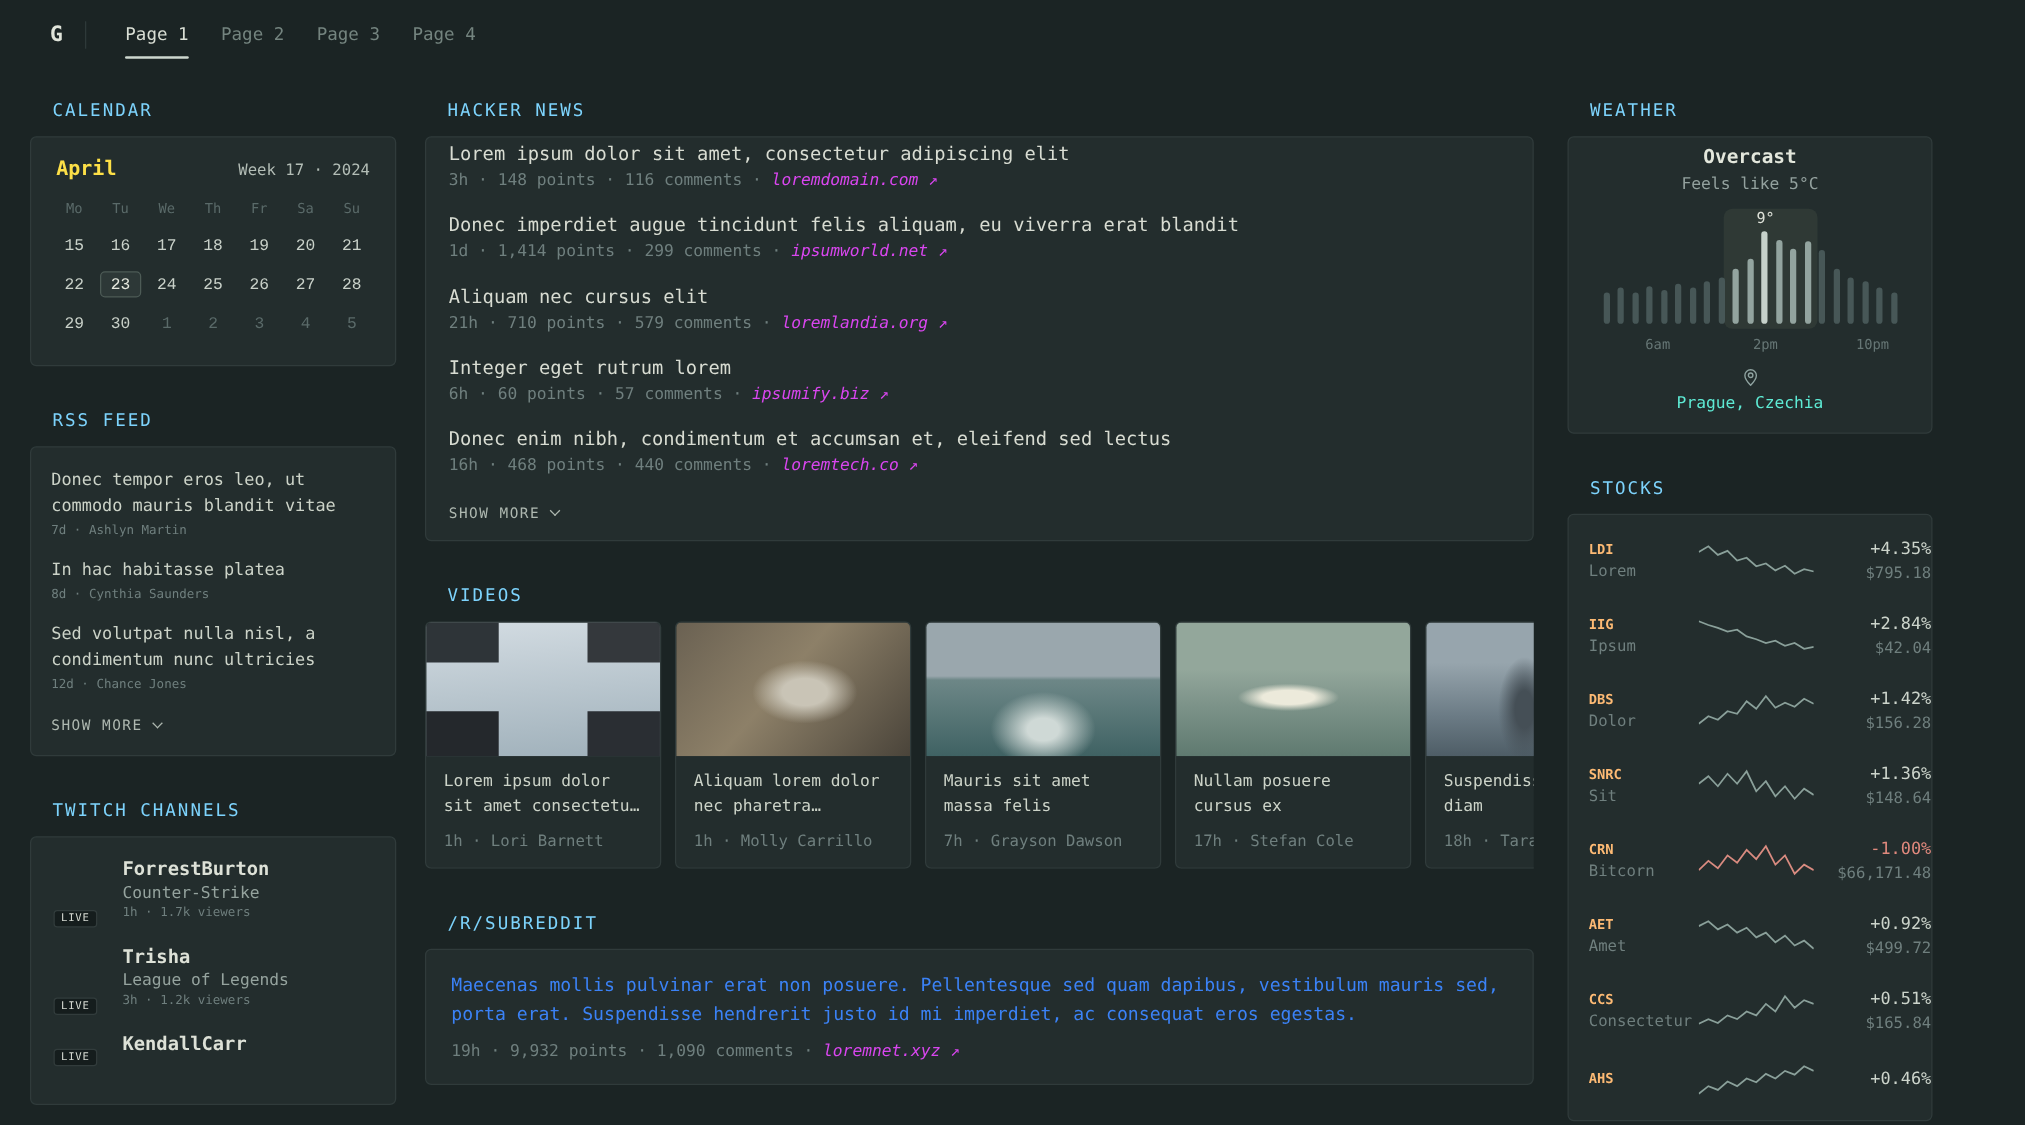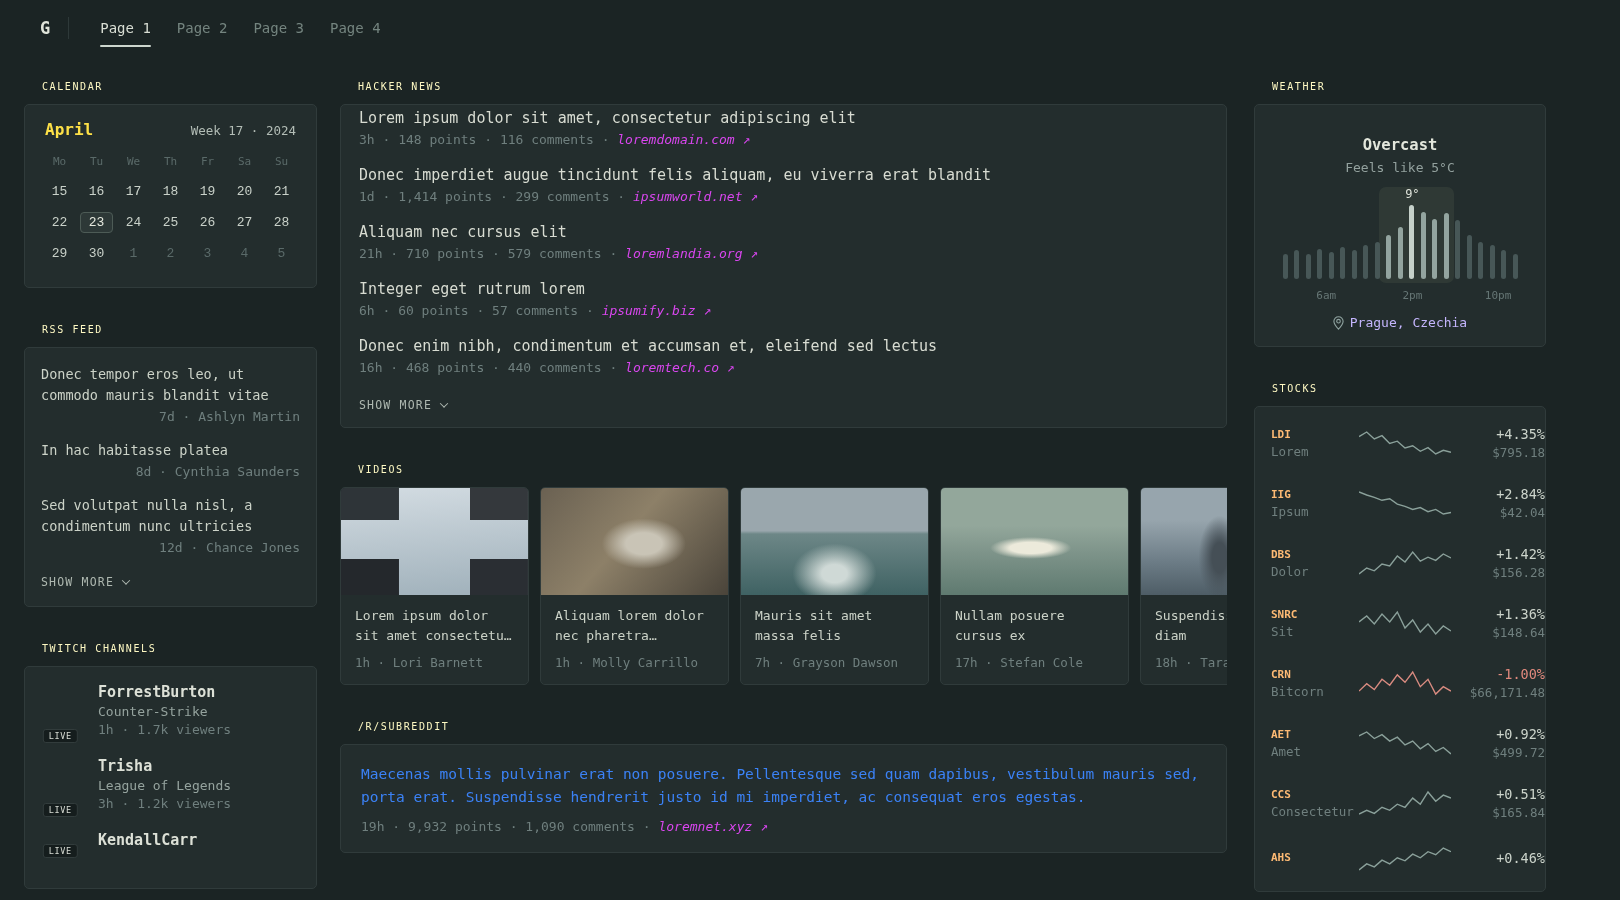--- a/index.html
+++ b/index.html
@@ -19,41 +19,41 @@
   .tab { position:relative; display:flex; align-items:center; padding:0 13px; font-size:14px; color:#74847f; }
   .tab.active { color:#d9ded4; }
   .tab.active::after { content:""; position:absolute; left:13px; right:13px; bottom:9px; height:2px; background:#cdd6ce; border-radius:1px; }
 
   
   main { display:flex; padding:25px 0 0 24px; }
   .col-left  { width:293px; margin-right:23px; flex-shrink:0; }
   .col-mid   { width:887px; margin-right:27px; flex-shrink:0; }
   .col-right { width:292px; flex-shrink:0; }
 
-  h2.sec { font-size:10px; font-weight:500; letter-spacing:1.6px; color:#fef9c3; margin:0 0 12px 18px; }
+  h2.sec { font-size:14px; font-weight:500; letter-spacing:1.6px; color:#7dd3fc; margin:0 0 12px 18px; }
   section { margin-bottom:36px; }
   .card { background:#232d2d; border:1px solid #303b3b; border-radius:5px; }
 
   
   .cal-card { padding:15px 16px 18px; }
   .cal-head { display:flex; justify-content:space-between; align-items:baseline; padding:0 4px; }
   .cal-month { font-size:16px; font-weight:600; color:#fde047; }
   .cal-week { font-size:12.5px; color:#b3bdb6; }
   .cal-grid { display:grid; grid-template-columns:repeat(7,1fr); text-align:center; }
   .cal-wd { margin-top:16px; font-size:11px; color:#5a6a69; }
   .cal-days { margin-top:8px; }
   .cal-cell { height:31px; display:flex; align-items:center; justify-content:center; font-size:13px; color:#c9d1c9;font-family:Liberation Mono, monospace; }
   .cal-cell.muted { color:#5a6a69; }
   .cal-cell.selected span { background:#2d3837; border:1px solid #4d5b56; border-radius:4px; padding:2px 8px; color:#e6e9df; }
 
   
   .rss-card { padding:16px; }
   .rss-item { margin-bottom:16px; }
   .rss-title { font-size:13.5px; color:#ccd3c8; line-height:1.55; display:block; }
-  .meta { font-size:13px; color:#6f7f7e; margin-top:3px;text-align:right; }
+  .meta { font-size:10px; color:#6f7f7e; margin-top:3px; }
   .show-more { display:inline-flex; align-items:center; font-size:11.5px; letter-spacing:1.2px; color:#aeb8b0; margin-top:4px; }
   .chev { display:inline-block; width:6px; height:6px; border-right:1.5px solid #aeb8b0; border-bottom:1.5px solid #aeb8b0; transform:rotate(45deg) translate(-1px,-1px); margin-left:9px; }
 
   
   .tw-card { padding:16px; }
   .tw-row { display:flex; gap:15px; margin-bottom:20px; }
   .avatar-wrap { position:relative; flex-shrink:0; width:42px; }
   .avatar { width:42px; height:42px; border-radius:50%; }
   .avatar-1 { background:radial-gradient(circle at 50% 38%, #6b7573 0 30%, #2c3434 78%); }
   .avatar-2 { background:radial-gradient(circle at 50% 38%, #8a8d86 0 26%, #3a4140 72%); }
@@ -95,33 +95,33 @@
   .v-title { font-size:13px; color:#ccd3c8; line-height:1.55; display:block; }
   .video-card.partial .v-title { max-width:96px; }
   .v-meta { font-size:12.5px; color:#6f7f7e; margin-top:9px; }
 
   
   .sr-card { padding:18px 20px; }
   .sr-title { font-size:14.5px; color:#3b82f6; line-height:1.6; display:block; }
   .sr-meta { font-size:13px; color:#6f7f7e; margin-top:9px; }
 
   
-  .w-card { padding:31px 16px 16px; text-align:center; }
+  .w-card { padding:6px 16px 16px; text-align:center; }
   .w-cond { font-size:15.5px; font-weight:600; color:#e3e7dc; }
   .w-feels { font-size:13px; color:#93a19e; margin-top:6px; }
   .w-chart { position:relative; height:84px; margin-top:20px; display:flex; align-items:flex-end; justify-content:center; gap:6.5px; }
   .w-band { position:absolute; left:42%; width:29%; top:-8px; bottom:-4px; background:rgba(214,222,170,0.07); border-radius:7px; }
   .wbar { position:relative; width:5px; border-radius:2.5px; background:#475757; }
   .wbar.in-band { background:#93a49f; }
   .wbar.peak { background:#c6d1ca; }
   .w-peak-label { position:absolute; top:-8px; left:54.8%; transform:translateX(-50%); font-size:12px; color:#dfe3da; }
   .w-axis { position:relative; height:14px; margin-top:10px; font-size:11px; color:#667675; }
   .w-axis span { position:absolute; transform:translateX(-50%); }
   .w-t1 { left:21.4%; } .w-t2 { left:54.8%; } .w-t3 { left:88%;text-align:right; }
-  .w-loc { margin-top:12px; display:flex; align-items:center; justify-content:center; gap:6px; font-size:13px; color:#c4b5fd; }
+  .w-loc { margin-top:12px; display:flex; align-items:center; justify-content:center; gap:6px; font-size:13px; color:#5eead4;flex-direction:column; }
 
   
   .st-card { padding:6px 16px; }
   .st-row { display:flex; align-items:center; padding:13px 0; }
   .st-left { width:88px; flex-shrink:0; }
   .st-sym { font-size:11px; font-weight:600; color:#fdba74; display:block; }
   .st-name { font-size:12.5px; color:#6f7f7e; margin-top:3px; }
   .st-mid { flex:1; display:flex; justify-content:center; }
   .spark { color:#8aa09a; }
   .st-row.neg .spark { color:#d98b80; }

